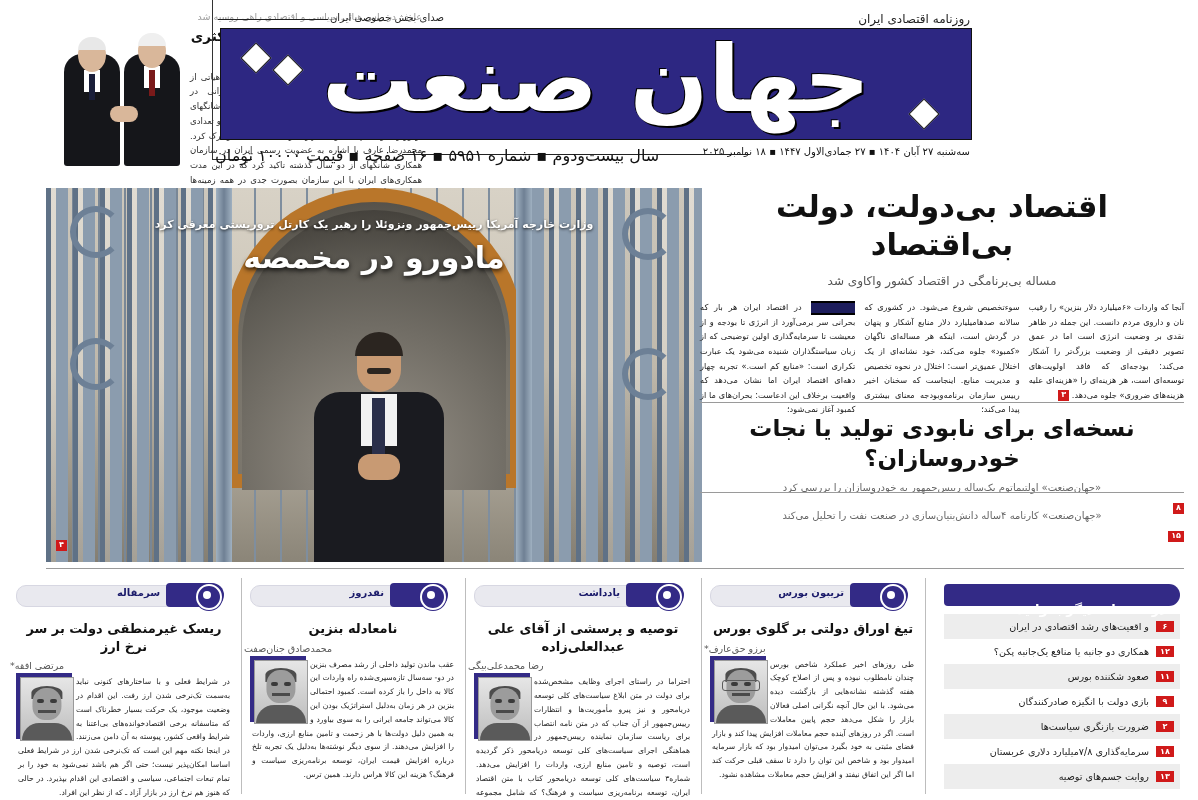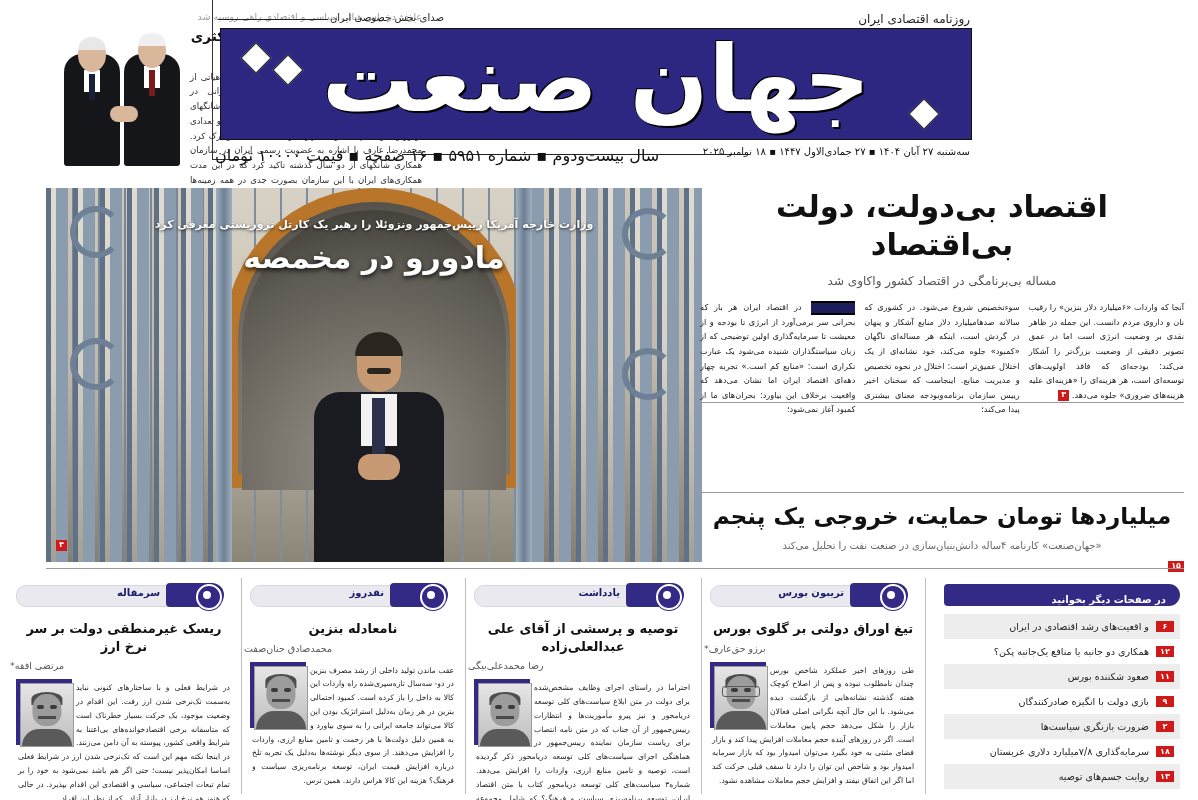--- a/index.html
+++ b/index.html
@@ -87,32 +87,32 @@
   .sec-hdr-blue{position:absolute;right:8px;top:1px;width:58px;height:24px;background:#332a86;
                 border-radius:4px 12px 12px 4px;}
   .sec-hdr-circle{position:absolute;right:10px;top:2px;width:22px;height:22px;border-radius:50%;
                   background:#332a86;border:2px solid #fff;box-shadow:0 0 0 1px #332a86;}
   .sec-hdr-circle::after{content:"";position:absolute;left:5px;top:5px;width:8px;height:8px;
                   border-radius:50%;background:#fff;}
   .sec-hdr-label{position:absolute;right:72px;top:5px;font-size:10px;font-weight:700;color:#1a1a6a;}
 
   .sec-title{font-size:13px;font-weight:700;color:#111;text-align:center;margin:12px 8px 0 8px;line-height:1.35;}
   .sec-author{font-size:9.5px;color:#555;text-align:left;margin-top:5px;}
-  .sec-body{font-size:7.6px;line-height:1.82;text-align:justify;color:#222;margin:10px 8px 0 8px;}
+  .sec-body{font-size:7.6px;line-height:1.82;text-align:justify;color:#222;margin:4px 8px 0 8px;}
   .authorphoto{float:left;width:52px;height:62px;margin:2px 4px 3px 2px;position:relative;}
   .ap-frame{position:absolute;left:-4px;top:-4px;width:8px;height:66px;background:#332a86;}
   .ap-frame2{position:absolute;left:-4px;top:-4px;width:56px;height:5px;background:#332a86;}
   .ap-img{position:absolute;left:0;top:0;width:52px;height:62px;overflow:hidden;background:#b9b9b9;
           border:1px solid #9a9a9a;}
 
   
   .indexbox{position:absolute;right:18px;top:0;width:236px;}
   .ib-hdr{position:relative;height:26px;margin:10px 0 0 0;}
   .ib-bar2{position:absolute;left:0;right:0;top:2px;height:22px;background:#332a86;border-radius:4px 11px 11px 4px;}
-  .ib-label{position:absolute;right:14px;top:12px;font-size:10px;font-weight:700;color:#fff;}
+  .ib-label{position:absolute;right:14px;top:20px;font-size:13px;font-weight:700;color:#fff;}
   .ib-list{margin-top:6px;}
   .ib-item{display:flex;flex-direction:row;align-items:center;height:25px;padding:0 6px;font-size:9.6px;color:#1a1a1a;}
   .ib-item:nth-child(odd){background:#ededed;}
   .ib-item:nth-child(even){background:#ffffff;}
   .ib-num{background:#d01a1a;color:#fff;font-size:8px;font-weight:700;padding:1px 3px;
           margin-left:7px;min-width:12px;text-align:center;line-height:1.2;}
   .ib-txt{flex:1;text-align:right;}
 
   
   .ph-men{position:absolute;inset:0;background:#fff;}
@@ -250,32 +250,36 @@
     <div class="m-head">اقتصاد بی‌دولت، دولت بی‌اقتصاد</div>
     <div class="m-sub">مساله بی‌برنامگی در اقتصاد کشور واکاوی شد</div>
     <div class="m-cols">
       <div class="m-col">
         <span>آنجا که واردات «۶میلیارد دلار بنزین» را رقیب نان و داروی مردم دانست. این جمله در ظاهر نقدی بر وضعیت انرژی است اما در عمق تصویر دقیقی از وضعیت بزرگ‌تر را آشکار می‌کند: بودجه‌ای که فاقد اولویت‌های توسعه‌ای است، هر هزینه‌ای را «هزینه‌ای علیه هزینه‌های ضروری» جلوه می‌دهد.</span>
         <span class="pgbadge">۳</span>
       </div>
       <div class="m-col">سوء‌تخصیص شروع می‌شود. در کشوری که سالانه صدها‌میلیارد دلار منابع آشکار و پنهان در گردش است، اینکه هر مساله‌ای ناگهان «کمبود» جلوه می‌کند، خود نشانه‌ای از یک اختلال عمیق‌تر است: اختلال در نحوه تخصیص و مدیریت منابع. اینجاست که سخنان اخیر رییس سازمان برنامه‌وبودجه معنای بیشتری پیدا می‌کند؛</div>
       <div class="m-col">
         <span class="m-logo-badge"></span>
-        <span>در اقتصاد ایران هر بار که بحرانی سر برمی‌آورد از انرژی تا بودجه و از معیشت تا سرمایه‌گذاری اولین توضیحی که از زبان سیاستگذاران شنیده می‌شود یک عبارت تکراری است: «منابع کم است.» تجربه چهار دهه‌ای اقتصاد ایران اما نشان می‌دهد که واقعیت برخلاف این بیاورد: بحران‌های ما از کمبود آغاز نمی‌شود؛</span>
+        <span>در اقتصاد ایران هر بار که بحرانی سر برمی‌آورد از انرژی تا بودجه و از معیشت تا سرمایه‌گذاری اولین توضیحی که از زبان سیاستگذاران شنیده می‌شود یک عبارت تکراری است: «منابع کم است.» تجربه چهار دهه‌ای اقتصاد ایران اما نشان می‌دهد که واقعیت برخلاف این ادعاست: بحران‌های ما از کمبود آغاز نمی‌شود؛</span>
       </div>
     </div>
   </div>
 
   <div class="hrule" style="right:14px;width:484px;top:402px;"></div>
 
+  <div class="h2-block" style="top:414px;">
+    <div class="h2-head">نسخه‌ای برای نابودی تولید یا نجات خودروسازان؟</div>
+    <div class="h2-sub">«جهان‌صنعت» اولتیماتوم یک‌ساله رییس‌جمهور به خودروسازان را بررسی کرد</div>
+    <div class="h2-pg"><span class="pgbadge">۸</span></div>
+  </div>
 
   <div class="hrule" style="right:14px;width:484px;top:492px;"></div>
 
   <div class="h2-block" style="top:502px;">
-    <div class="h2-head">میلیاردها تومان حمایت، خروجی یک پنجم</div>
     <div class="h2-sub">«جهان‌صنعت» کارنامه ۴ساله دانش‌بنیان‌سازی در صنعت نفت را تحلیل می‌کند</div>
     <div class="h2-pg"><span class="pgbadge">۱۵</span></div>
   </div>
 
   <div class="hrule" style="right:14px;width:484px;top:568px;"></div>
   <div class="hrule" style="left:46px;width:656px;top:568px;"></div>
 
   <div class="bottom">
 
     <div class="bcol" style="right:0;width:272px;">

